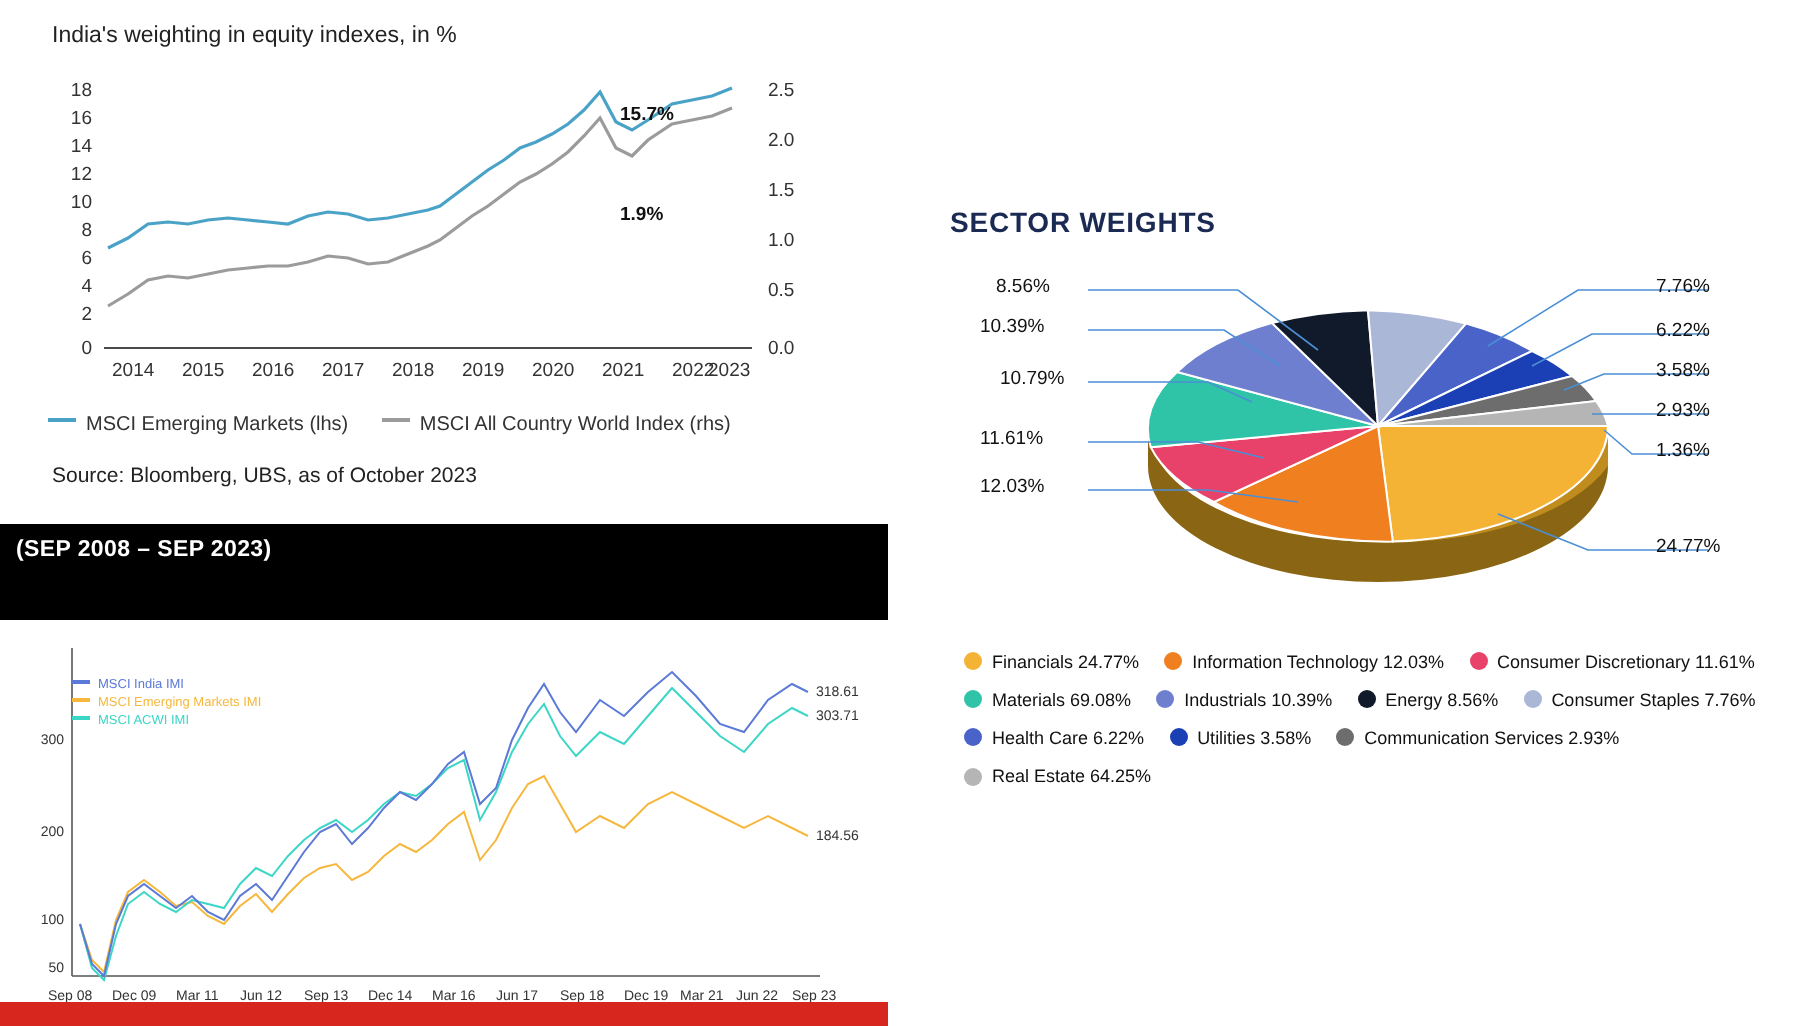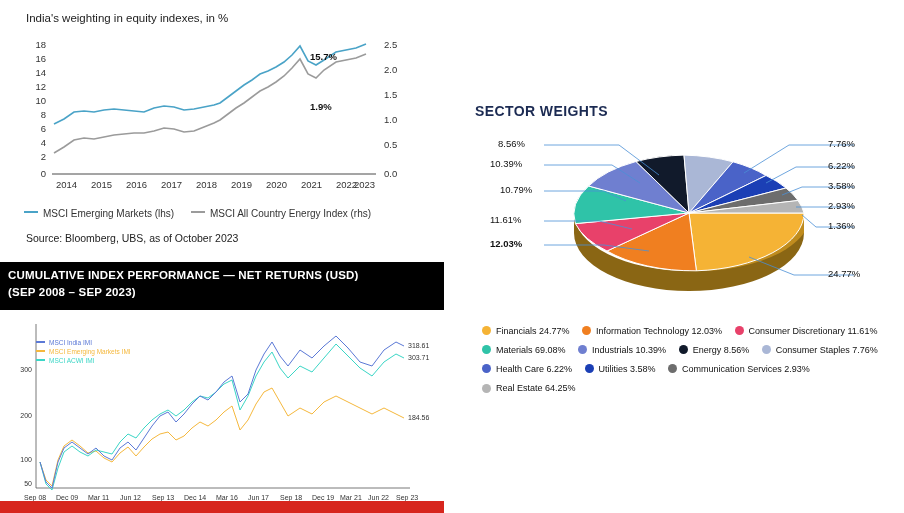--- a/index.html
+++ b/index.html
@@ -236,31 +236,30 @@
 
         <text class="ann-text" x="286" y="26" font-weight="bold">15.7%</text>
         <text class="ann-text" x="286" y="76" font-weight="bold">1.9%</text>
       </svg>
 
       <div class="weighting-legend">
         <span class="li">
           <span class="swatch" style="background:#4aa3c7"></span><span>MSCI Emerging Markets (lhs)</span>
         </span>
         <span class="li">
-          <span class="swatch" style="background:#9b9b9b"></span><span>MSCI All Country Energy Index (rhs)</span>
+          <span class="swatch" style="background:#9b9b9b"></span><span>MSCI All Country World Index (rhs)</span>
         </span>
       </div>
 
       <div class="weighting-source">Source: Bloomberg, UBS, as of October 2023</div>
     </div>
 
     <div class="panel-cumulative">
       <div class="cum-header">
         <div class="cum-title">
-          <div>CUMULATIVE INDEX PERFORMANCE — NET RETURNS  (USD)</div>
           <div>(SEP 2008 – SEP 2023)</div>
         </div>
       </div>
 
       <svg class="cum-plot" viewBox="0 0 444 203" width="444" height="203">
         <line x1="36" y1="178" x2="410" y2="178" stroke="#555" stroke-width="0.8"></line>
         <line x1="36" y1="14" x2="36" y2="178" stroke="#555" stroke-width="0.8"></line>
         <g>
           <text class="axis-text-sm" x="32" y="62" text-anchor="end">300</text>
           <text class="axis-text-sm" x="32" y="108" text-anchor="end">200</text>
@@ -362,21 +361,21 @@
           <path d="M410,102 L372,102 L358,90"></path>
           <path d="M410,150 L350,150 L305,132"></path>
         </g>
       </svg>
 
       <div class="pie-labels">
         <div class="pie-lab" style="left:54px; top:13px;">8.56%</div>
         <div class="pie-lab" style="left:46px; top:33px;">10.39%</div>
         <div class="pie-lab" style="left:56px; top:59px;">10.79%</div>
         <div class="pie-lab" style="left:46px; top:89px;">11.61%</div>
-        <div class="pie-lab" style="left:46px; top:113px;font-weight:bold;">12.03%</div>
+        <div class="pie-lab" style="left:46px; top:113px;">12.03%</div>
 
         <div class="pie-lab" style="left:384px; top:13px;">7.76%</div>
         <div class="pie-lab" style="left:384px; top:35px;">6.22%</div>
         <div class="pie-lab" style="left:384px; top:55px;">3.58%</div>
         <div class="pie-lab" style="left:384px; top:75px;">2.93%</div>
         <div class="pie-lab" style="left:384px; top:95px;">1.36%</div>
         <div class="pie-lab" style="left:384px; top:143px;">24.77%</div>
       </div>
     </div>
 

